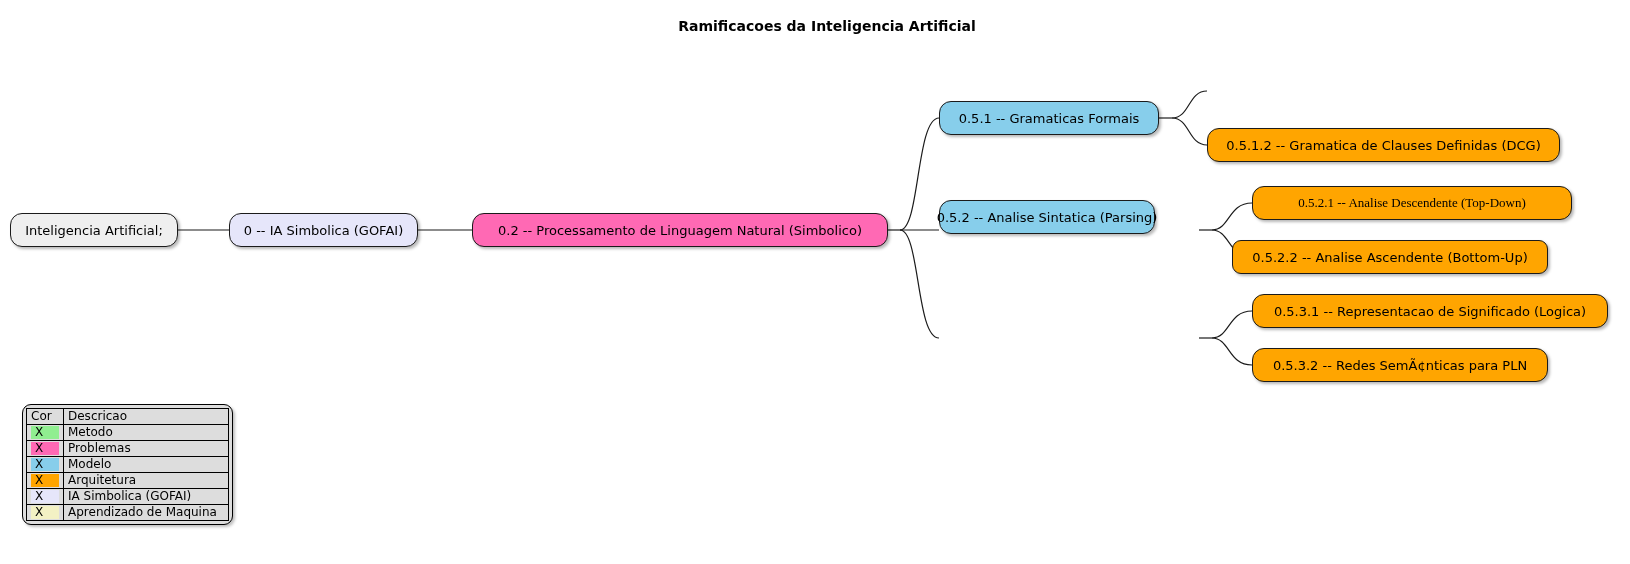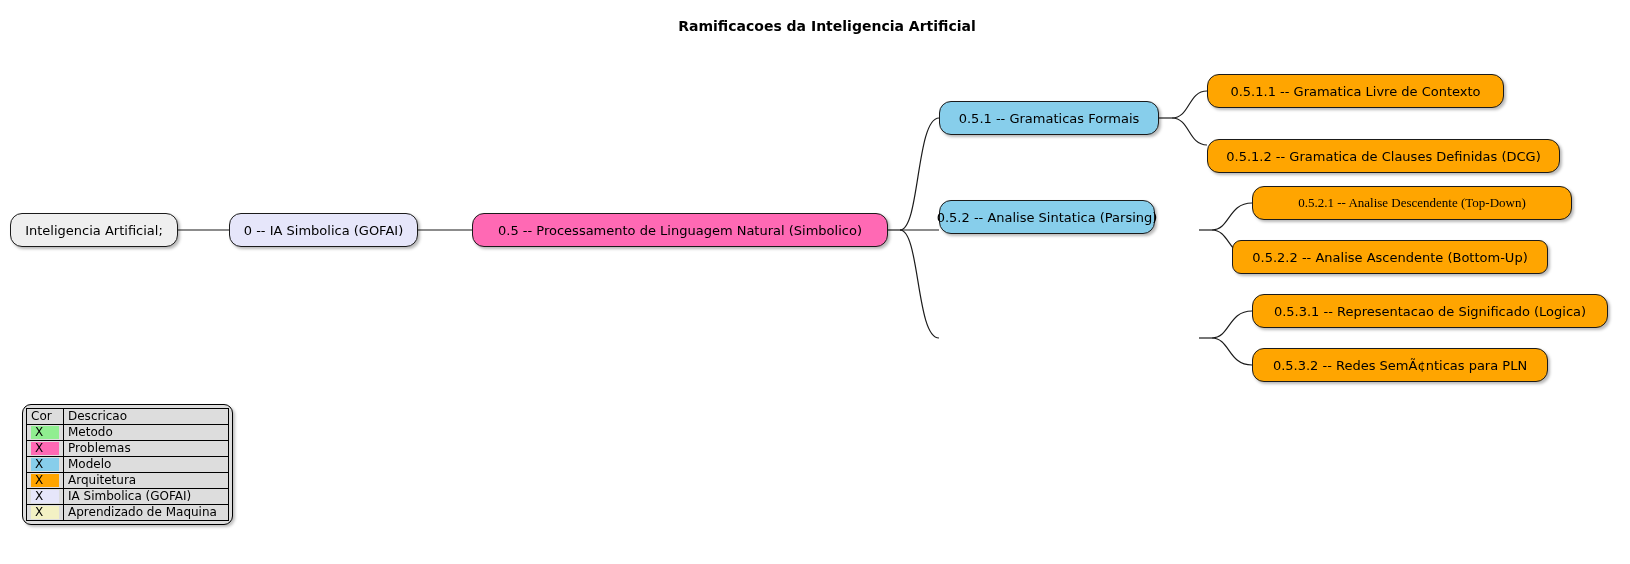--- a/index.html
+++ b/index.html
@@ -46,21 +46,21 @@
     box-shadow: 2px 2px 3px rgba(0,0,0,0.28);
   }
   
   .n-root  { left: 10px;   top: 213px; width: 168px; }
   .n-0     { left: 229px;  top: 213px; width: 189px; }
   .n-05    { left: 472px;  top: 213px; width: 416px; }
   .n-051   { left: 939px;  top: 101px; width: 220px; }
   .n-052   { left: 939px;  top: 200px; width: 216px; }
   .n-053   { left: 939px;  top: 321px; width: 260px; }
   .n-0511  { left: 1207px; top: 74px;  width: 297px; }
-  .n-0512  { left: 1207px; top: 128px; width: 353px; margin-top: 11px; }
+  .n-0512  { left: 1207px; top: 128px; width: 353px; }
   .n-0521  { left: 1252px; top: 186px; width: 320px; }
   .n-0522  { left: 1232px; top: 240px; width: 316px; border-radius: 9px; }
   .n-0531  { left: 1252px; top: 294px; width: 356px; }
   .n-0532  { left: 1252px; top: 348px; width: 296px; }
 
   .legend-box {
     position: absolute;
     left: 22px;
     top: 404px;
     width: 211px;
@@ -115,24 +115,23 @@
     <path d="M1199,230 H1212"></path>
     <path d="M1212,230 C1230,230 1228,203 1252,203"></path>
     <path d="M1212,230 C1230,230 1228,257 1252,257"></path>
     <path d="M1199,338 H1212"></path>
     <path d="M1212,338 C1230,338 1228,311 1252,311"></path>
     <path d="M1212,338 C1230,338 1228,365 1252,365"></path>
   </svg>
 
   <div class="node n-root" style="background-color: rgb(239, 239, 239);">Inteligencia Artificial;</div>
   <div class="node n-0" style="background-color: rgb(230, 230, 250);">0 -- IA Simbolica (GOFAI)</div>
-  <div class="node n-05" style="background-color: rgb(255, 105, 180);">0.5 -- Processamento de Linguagem Natural (Simbolico)</div>
+  <div class="node n-05" style="background-color: rgb(255, 105, 180);">0.2 -- Processamento de Linguagem Natural (Simbolico)</div>
   <div class="node n-051" style="background-color: rgb(135, 206, 235);">0.5.1 -- Gramaticas Formais</div>
   <div class="node n-052" style="background-color: rgb(135, 206, 235);">0.5.2 -- Analise Sintatica (Parsing)</div>
-  <div class="node n-0511" style="background-color: rgb(255, 165, 0);">0.5.1.1 -- Gramatica Livre de Contexto</div>
   <div class="node n-0512" style="background-color: rgb(255, 165, 0);">0.5.1.2 -- Gramatica de Clauses Definidas (DCG)</div>
   <div class="node n-0521" style="background-color: rgb(255, 165, 0); font-family: Liberation Serif, serif;">0.5.2.1 -- Analise Descendente (Top-Down)</div>
   <div class="node n-0522" style="background-color: rgb(255, 165, 0);">0.5.2.2 -- Analise Ascendente (Bottom-Up)</div>
   <div class="node n-0531" style="background-color: rgb(255, 165, 0);">0.5.3.1 -- Representacao de Significado (Logica)</div>
   <div class="node n-0532" style="background-color: rgb(255, 165, 0);">0.5.3.2 -- Redes SemÃ¢nticas para PLN</div>
 
   <div class="legend-box">
     <table class="legend-table">
       <tbody>
           <tr>

